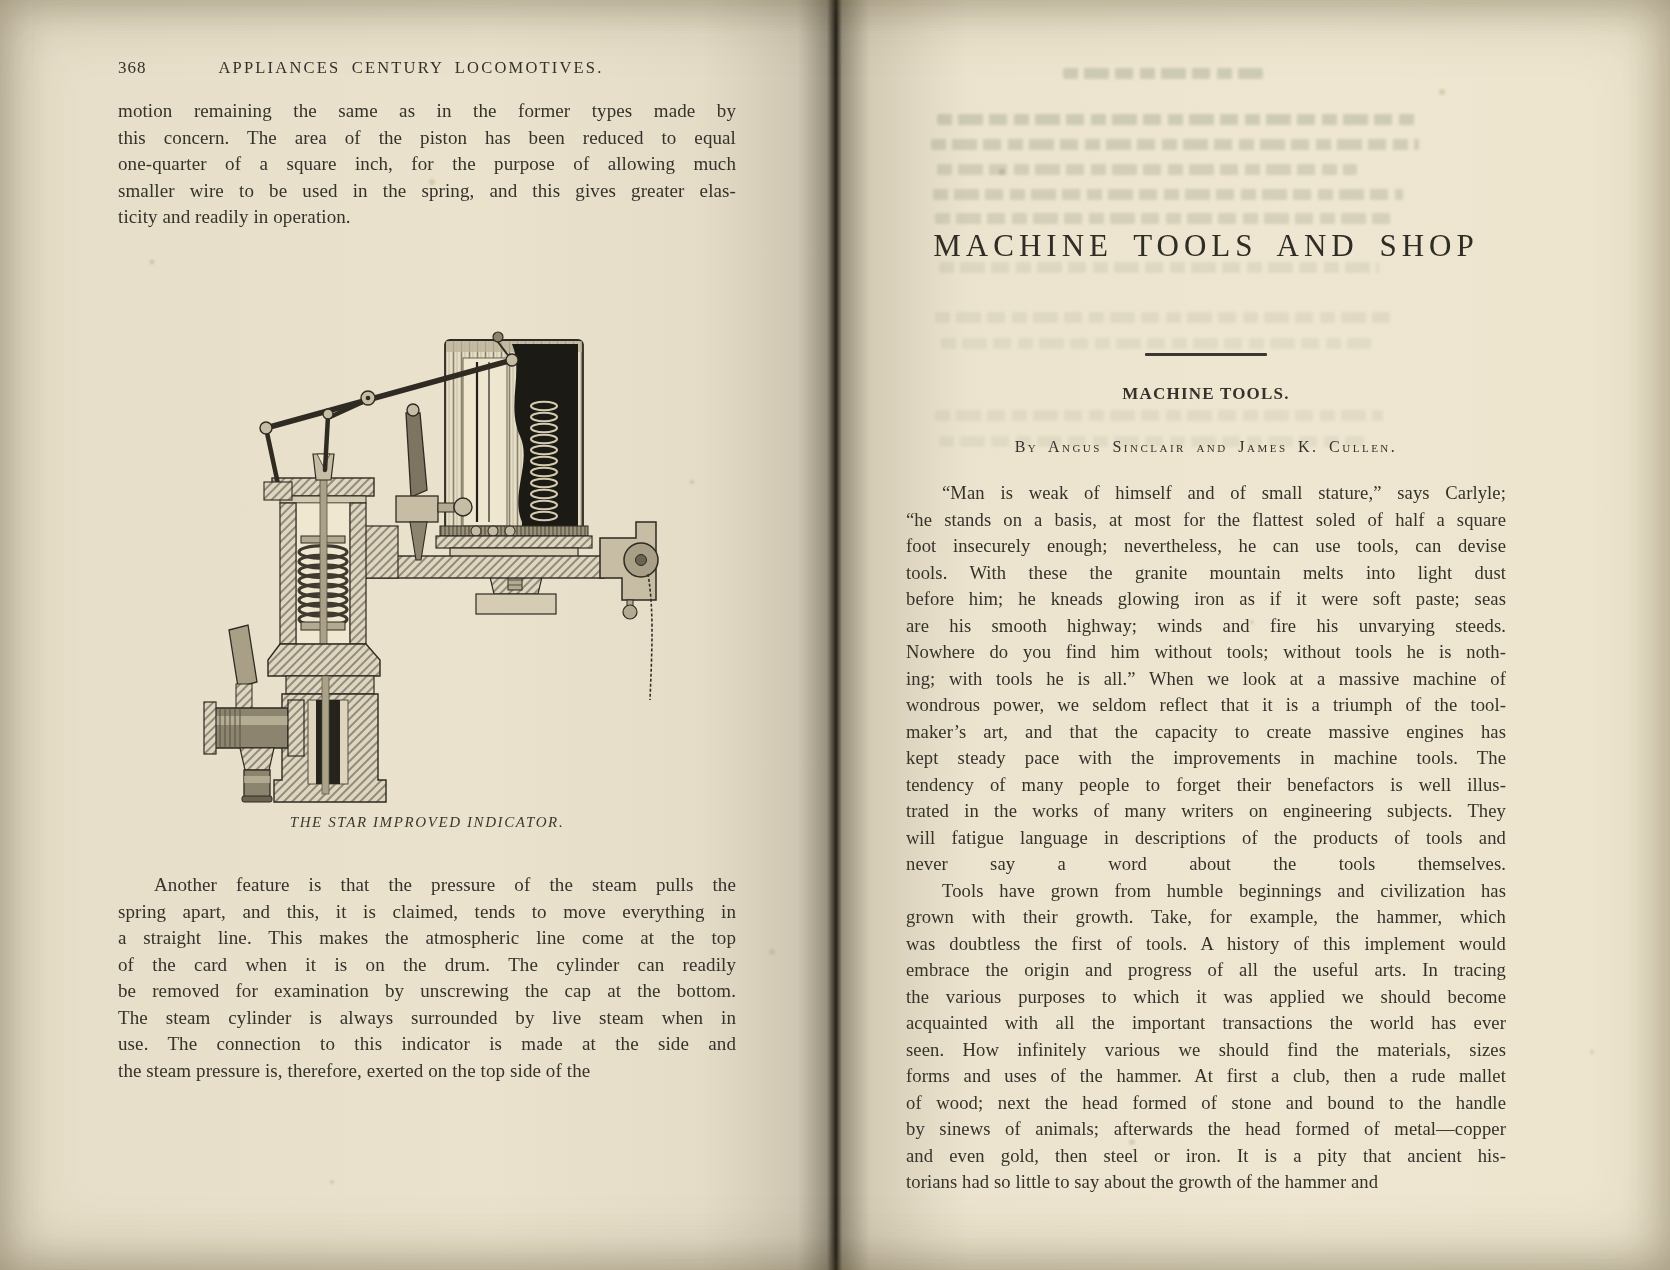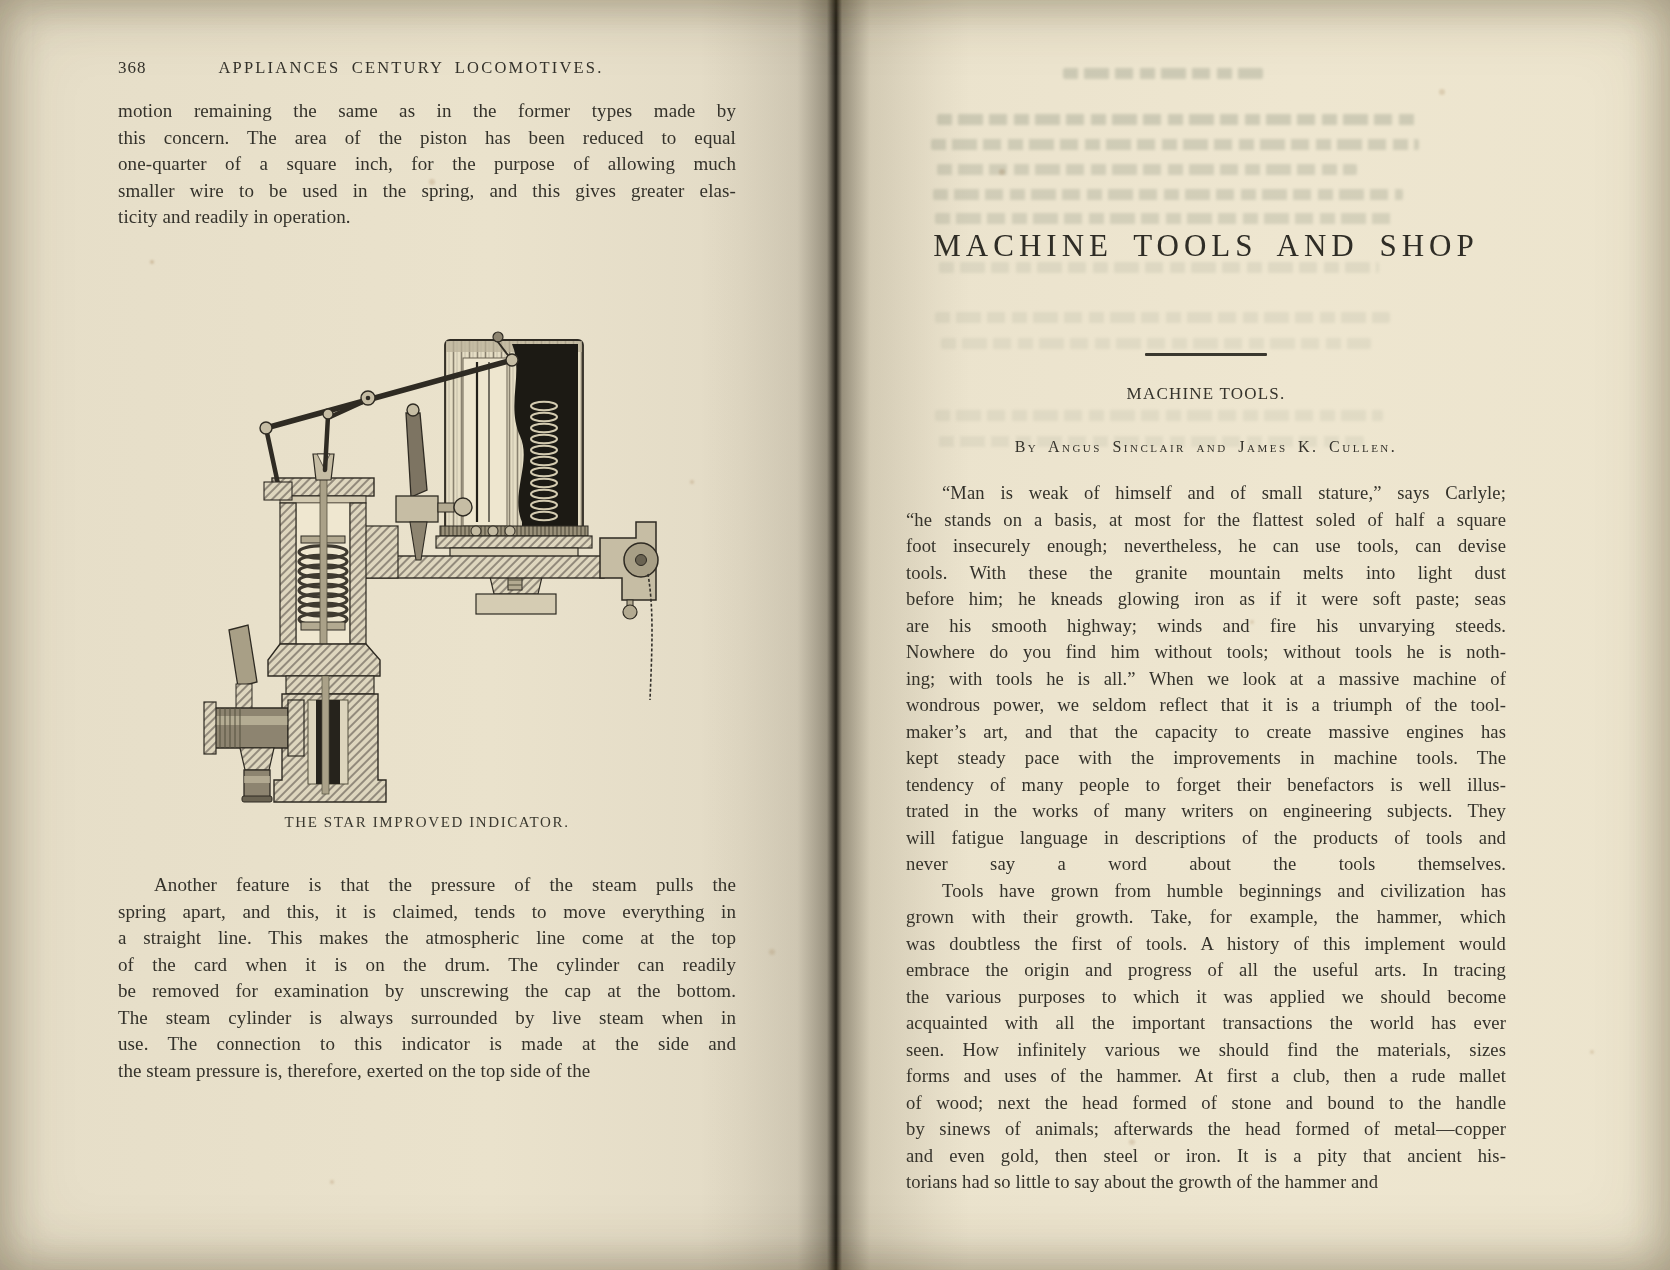--- a/index.html
+++ b/index.html
@@ -24,24 +24,24 @@
   .abs { position:absolute; }
   .pagenum { font-size:17px; letter-spacing:1px; }
   .runhead { width:618px; text-align:center; font-size:16.5px; letter-spacing:2.2px; word-spacing:5px; }
   .textblock { width:618px; }
   .line { line-height:26.5px; font-size:19px; text-align:justify; text-align-last:justify;
           -moz-text-align-last:justify; letter-spacing:.1px; }
   .para:last-child .line:last-child, .para.endleft .line:last-child { text-align-last:left; }
   .para.indent .line:first-child { text-indent:36px; }
   .page-right .line { font-size:18.6px; }
   .page-right .textblock { width:600px; }
-  .caption { width:618px; text-align:center; font-size:15px; letter-spacing:1.6px; color:#3a382f; }
+  .caption { width:618px; text-align:center; font-size:15px; letter-spacing:1.6px; color:#3a382f;font-style:italic; }
   .chap-title { width:600px; text-align:center; font-size:31px; letter-spacing:5px; word-spacing:8px; color:#2f2d26; }
   .rule { height:2.5px; background:#3a382f; border-radius:1px; }
-  .sect-head { width:600px; text-align:center; font-size:17px; font-weight:normal; letter-spacing:1.2px; }
+  .sect-head { width:600px; text-align:center; font-size:17px; font-weight:bold; letter-spacing:1.2px; }
   .byline { width:600px; text-align:center; font-size:16px; font-variant:small-caps; letter-spacing:2.5px; word-spacing:4px; }
   .ghost { position:absolute; height:11px; border-radius:2px; filter:blur(1.4px); pointer-events:none;
     background:repeating-linear-gradient(90deg,
       rgba(122,132,112,.9) 0 15px, transparent 15px 21px,
       rgba(122,132,112,.9) 21px 46px, transparent 46px 52px,
       rgba(122,132,112,.9) 52px 70px, transparent 70px 77px); }
   .foxing { position:absolute; width:4px; height:4px; border-radius:50%; left:150px; top:260px;
     background:rgba(150,110,60,.30); filter:blur(1px);
     box-shadow: 280px -80px 0 1px rgba(150,110,60,.22), 540px 220px 0 0 rgba(150,110,60,.25),
       850px -90px 0 1px rgba(140,100,55,.22), 1100px 360px 0 0 rgba(150,110,60,.22),

